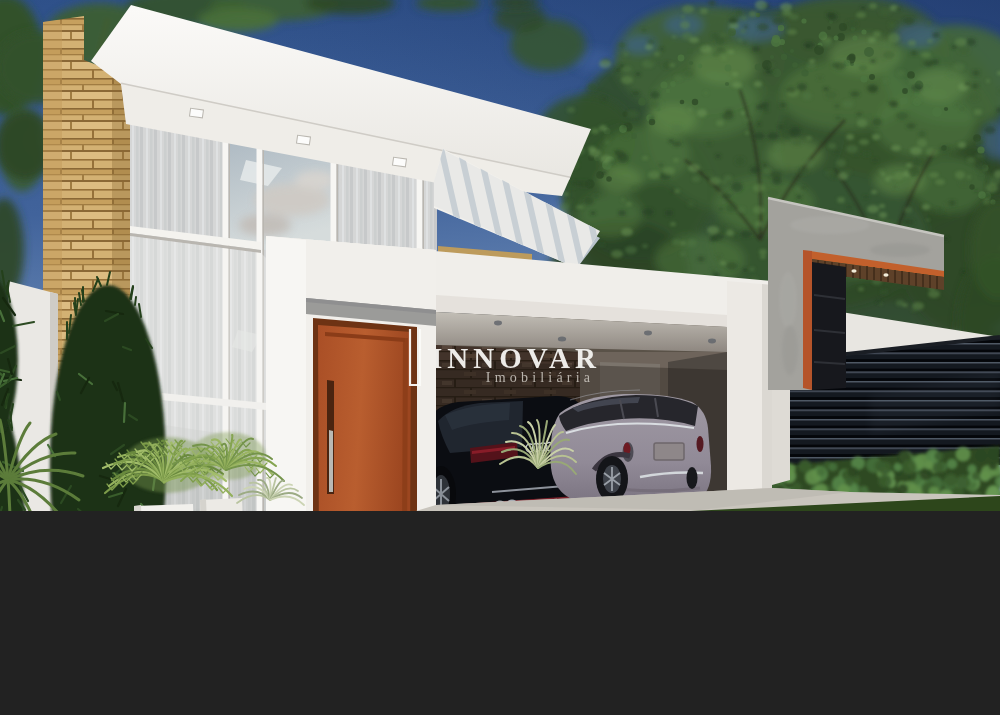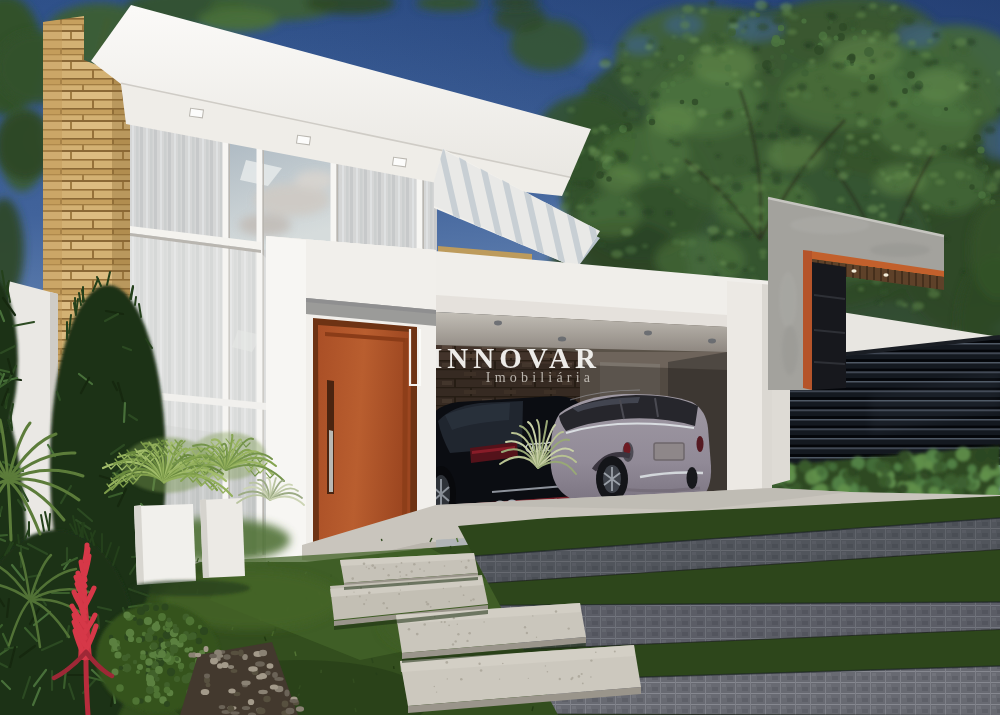--- a/index.html
+++ b/index.html
@@ -1,14 +1,14 @@
 <!DOCTYPE html>
 <html><head><meta charset="utf-8"><style>
 html,body{margin:0;padding:0;background:#222;}
-.scene{width:1000px;height:715px;overflow:hidden;position:relative;font-family:"Liberation Sans",sans-serif;}
+.scene{width:1000px;height:511px;overflow:hidden;position:relative;font-family:"Liberation Sans",sans-serif;}
 </style></head>
 <body>
 <div class="scene"><svg width="1000" height="715" viewBox="0 0 1000 715">
 <defs>
 <linearGradient id="sky" x1="0" y1="0" x2="0.12" y2="1">
  <stop offset="0" stop-color="#2e5089"></stop>
           <stop offset="0.3" stop-color="#41639b"></stop>
  <stop offset="0.62" stop-color="#7e9cc3"></stop>
           <stop offset="0.92" stop-color="#b3c6da"></stop>
 </linearGradient>

